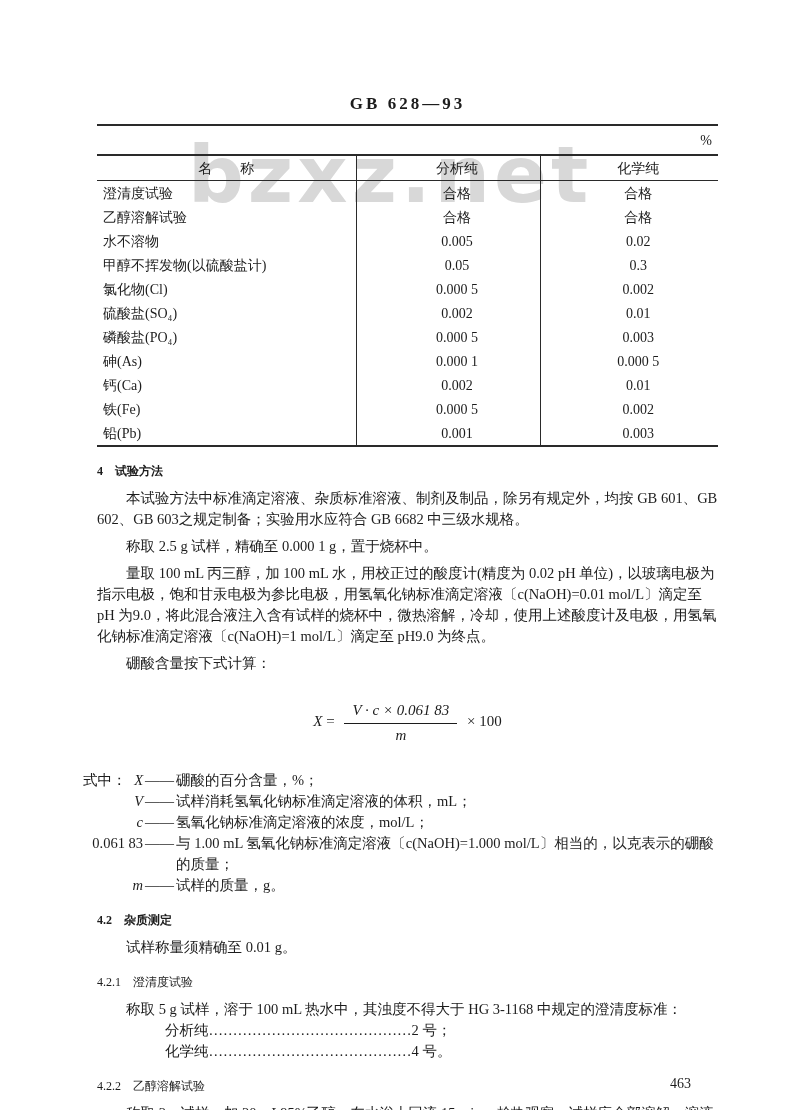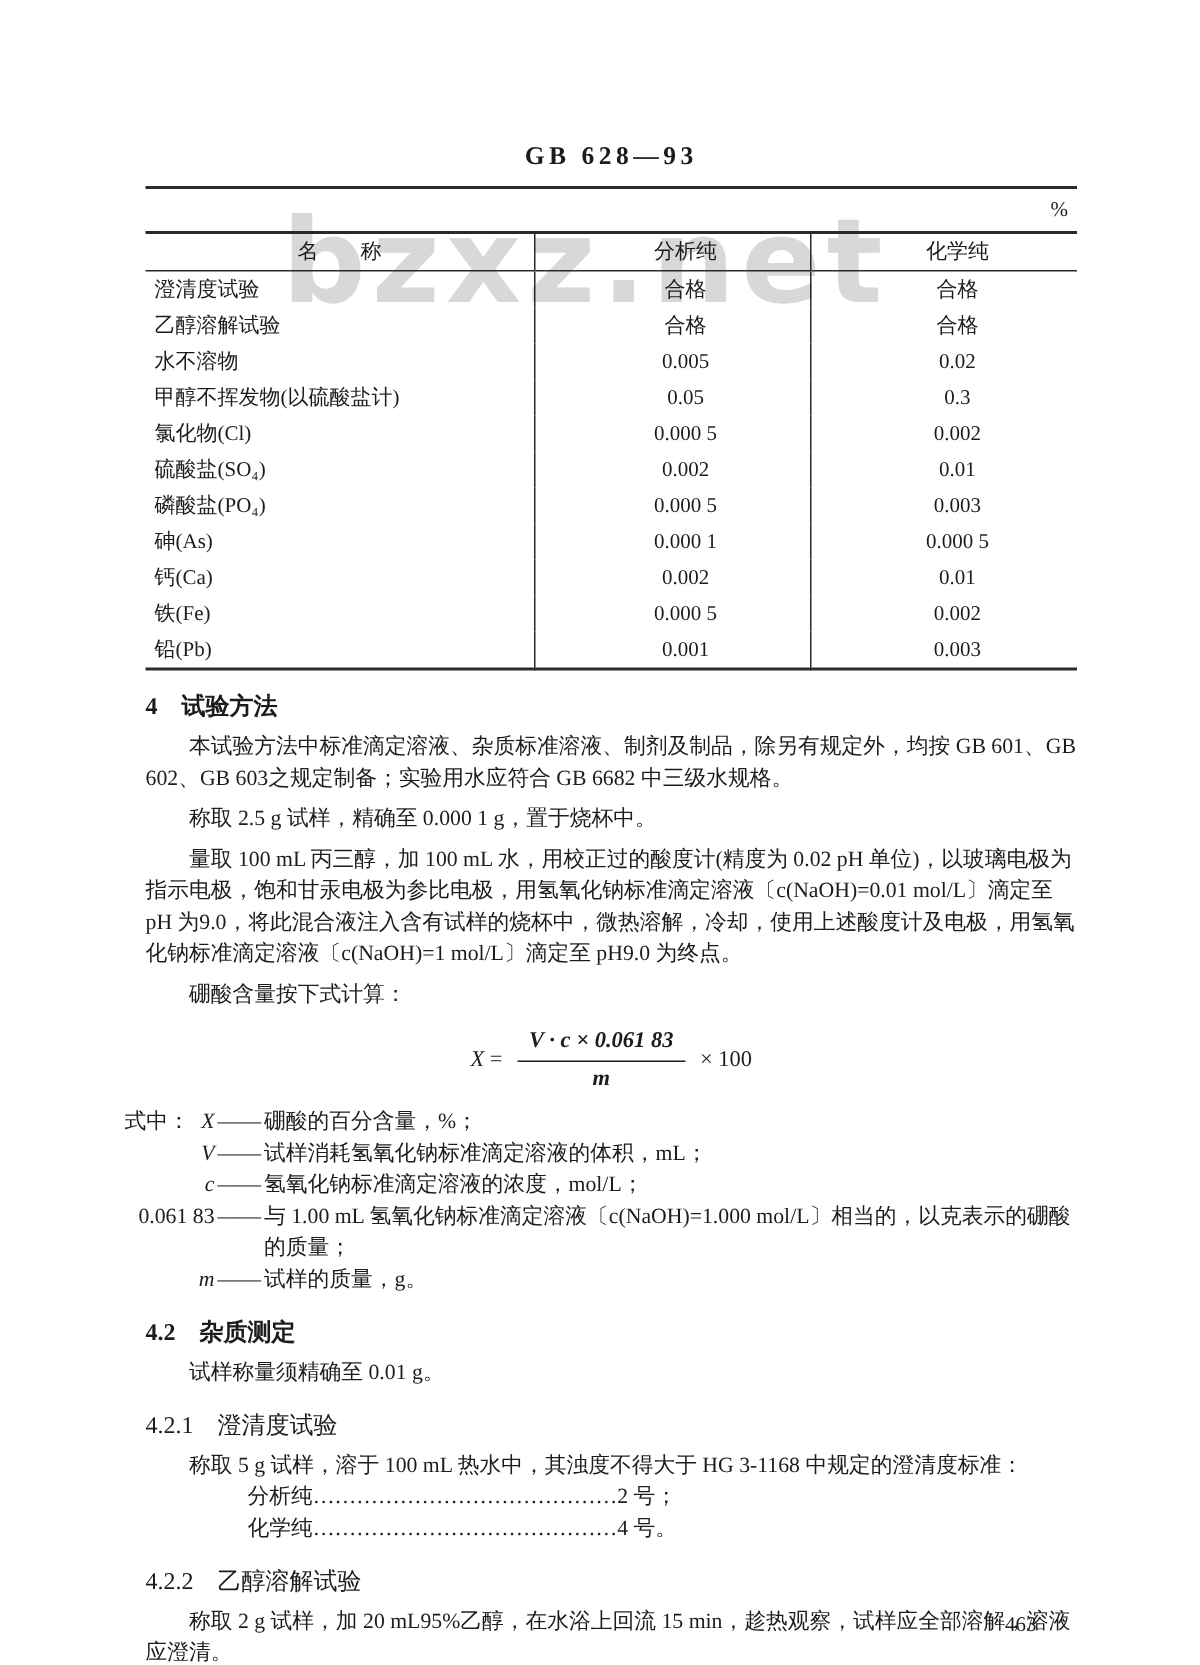--- a/index.html
+++ b/index.html
@@ -65,21 +65,21 @@
   table.spec td{
     height:24px;
     padding:0 4px;
     text-align:center;
   }
   table.spec td.name{text-align:left;padding-left:6px;}
   table.spec .vline-l{border-left:1px solid #2a2a2a;padding-left:22px;}
   .body-text{font-size:14.5px;line-height:21px;}
   .sec-h{
     font-weight:bold;
-    font-size:16px;
+    font-size:12px;
     line-height:21px;
     margin:14px 0 0 0;
   }
   .sec-h.lvl3{font-weight:normal;}
   .para{
     margin:6px 0 0 0;
     text-indent:2em;
   }
   .leader-line{
     margin:0 0 0 68px;
@@ -88,22 +88,21 @@
   .formula{
     margin:10px 0 6px 0;
     text-align:center;
     font-size:15px;
   }
   .formula .var{font-style:italic;font-family:"Liberation Serif",serif;}
   .frac{
     display:inline-block;
     vertical-align:middle;
     text-align:center;
-    margin:0 6px;
-    font-weight:bold;
+    margin:16px 6px;
   }
   .frac .num{
     display:block;
     padding:0 8px 2px 8px;
     border-bottom:1.2px solid #1c1c1c;
   }
   .frac .den{display:block;padding-top:1px;}
   .deflist{
     margin:8px 0 0 -14px;
   }

